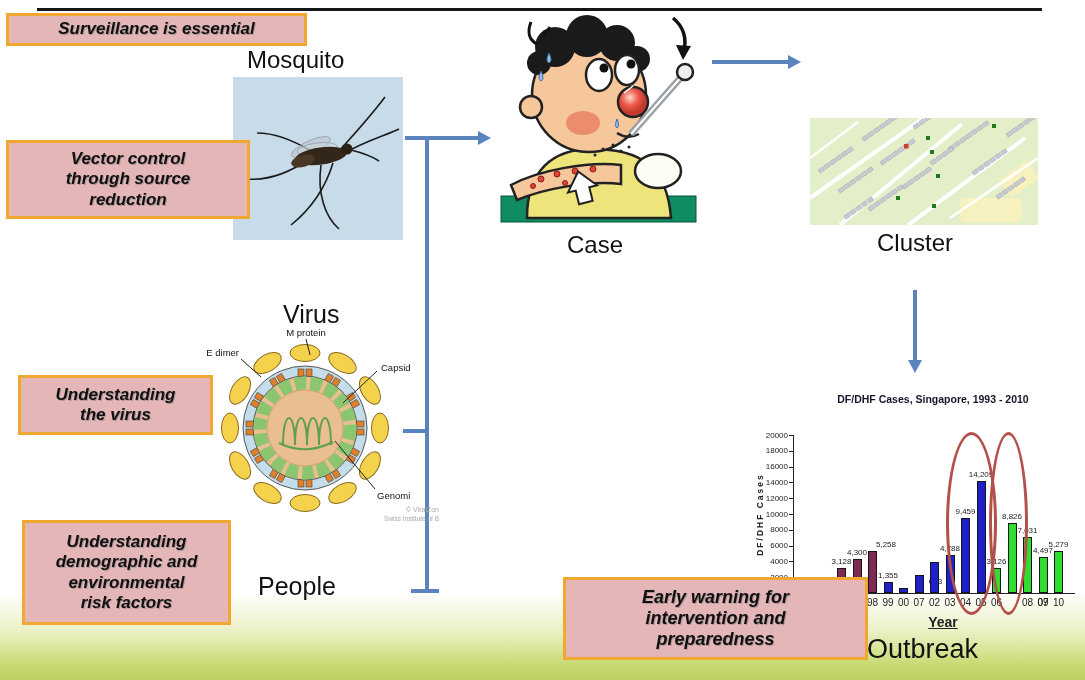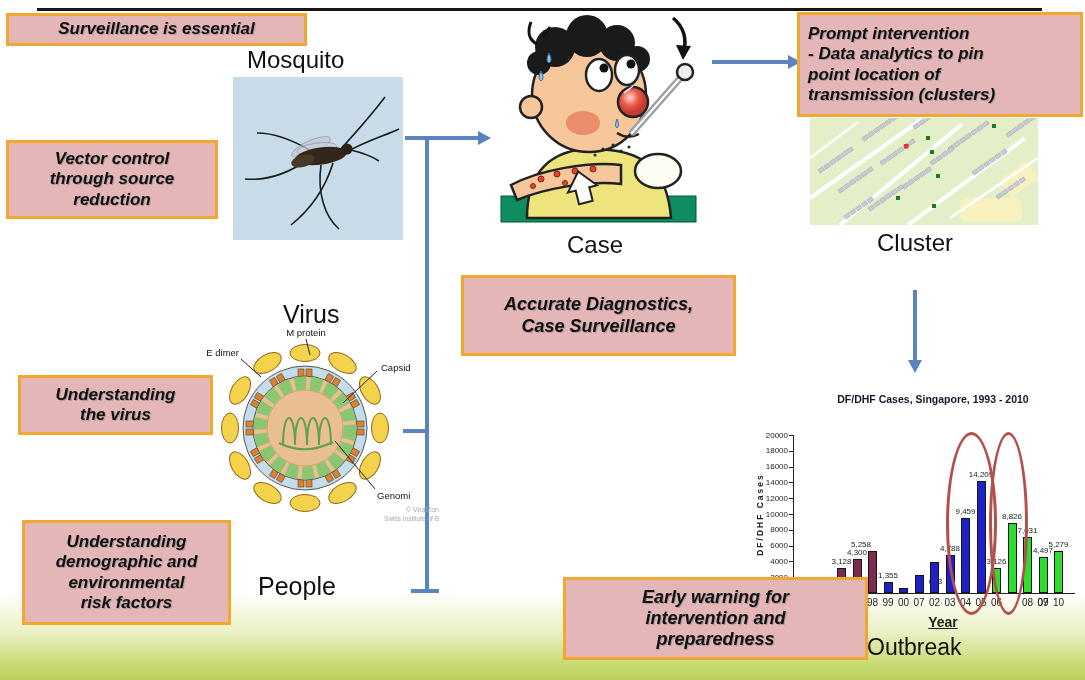--- a/index.html
+++ b/index.html
@@ -41,45 +41,39 @@
 </style>
 </head>
 <body>
 
 <div class="slide">
 
   <div class="grad"></div>
   <div class="toprule"></div>
 
   <div class="pink-box" style="left:6px;top:13px;width:301px;height:33px;">Surveillance is essential</div>
-  <div class="pink-box" style="left:6px;top:140px;width:212px;height:79px;">Vector control
+  <div class="pink-box" style="left:6px;top:140px;width:244px;height:79px;">Vector control
 through source
 reduction</div>
-  <div class="pink-box" style="left:797px;top:12px;width:286px;height:105px;justify-content:flex-start;text-align:left;padding-left:8px;">Prompt intervention
-- Data analytics to pin
-point location of
-transmission (clusters)</div>
   <div class="pink-box" style="left:18px;top:375px;width:195px;height:60px;">Understanding
 the virus</div>
   <div class="pink-box" style="left:22px;top:520px;width:209px;height:105px;">Understanding
 demographic and
 environmental
 risk factors</div>
-  <div class="pink-box" style="left:461px;top:275px;width:275px;height:81px;font-size:18px;">Accurate Diagnostics,
-Case Surveillance</div>
   <div class="pink-box" style="left:563px;top:577px;width:305px;height:83px;font-size:18px;z-index:6;">Early warning for
 intervention and
 preparedness</div>
 
   <div class="big-label" style="left:247px;top:46px;">Mosquito</div>
   <div class="big-label" style="left:567px;top:231px;">Case</div>
   <div class="big-label" style="left:877px;top:229px;">Cluster</div>
   <div class="big-label" style="left:283px;top:300px;font-size:25px;">Virus</div>
   <div class="big-label" style="left:258px;top:572px;font-size:25px;">People</div>
-  <div class="big-label" style="left:867px;top:634px;font-size:23px;z-index:2;">Outbreak</div>
+  <div class="big-label" style="left:867px;top:634px;font-size:27px;z-index:2;">Outbreak</div>
 
   <div class="blue-line" style="left:405px;top:136px;width:75px;height:4px;"></div>
   <div class="ah-right" style="left:478px;top:131px;"></div>
   <div class="blue-line" style="left:425px;top:136px;width:4px;height:455px;"></div>
   <div class="blue-line" style="left:403px;top:429px;width:26px;height:4px;"></div>
   <div class="blue-line" style="left:411px;top:589px;width:28px;height:4px;"></div>
   <div class="blue-line" style="left:712px;top:60px;width:78px;height:4px;"></div>
   <div class="ah-right" style="left:788px;top:55px;"></div>
   <div class="blue-line" style="left:913px;top:290px;width:4px;height:72px;"></div>
   <div class="ah-down" style="left:908px;top:360px;"></div>
@@ -361,21 +355,21 @@
     <div id="bars">
         <div class="bar" style="left: 42.5px; top: 197.558px; width: 9px; height: 7.4418px; background: rgb(126, 43, 82);"></div>
         <div class="bar-label" style="left: 47px; top: 186.558px;">942</div>
         <div class="bar" style="left: 58px; top: 193.94px; width: 9px; height: 11.06px; background: rgb(126, 43, 82);"></div>
         <div class="bar" style="left: 73.5px; top: 190.78px; width: 9px; height: 14.22px; background: rgb(126, 43, 82);"></div>
         <div class="bar" style="left: 89px; top: 180.289px; width: 9px; height: 24.7112px; background: rgb(126, 43, 82);"></div>
         <div class="bar-label" style="left: 93.5px; top: 169.289px;">3,128</div>
         <div class="bar" style="left: 104.5px; top: 171.03px; width: 9px; height: 33.97px; background: rgb(126, 43, 82);"></div>
         <div class="bar-label" style="left: 109px; top: 160.03px;">4,300</div>
         <div class="bar" style="left: 120px; top: 163.462px; width: 9px; height: 41.5382px; background: rgb(126, 43, 82);"></div>
-        <div class="bar-label" style="left: 113px; top: 152.462px;">5,258</div>
+        <div class="bar-label" style="left: 138px; top: 152.462px;">5,258</div>
         <div class="bar" style="left: 135.5px; top: 194.296px; width: 9px; height: 10.7045px; background: rgb(32, 32, 200);"></div>
         <div class="bar-label" style="left: 140px; top: 183.296px;">1,355</div>
         <div class="bar" style="left: 151px; top: 199.683px; width: 9px; height: 5.3167px; background: rgb(32, 32, 200);"></div>
         <div class="bar-label" style="left: 155.5px; top: 188.683px; margin-left: 32px;">673</div>
         <div class="bar" style="left: 166.5px; top: 186.83px; width: 9px; height: 18.17px; background: rgb(32, 32, 200);"></div>
         <div class="bar" style="left: 182px; top: 174.19px; width: 9px; height: 30.81px; background: rgb(32, 32, 200);"></div>
         <div class="bar" style="left: 197.5px; top: 167.175px; width: 9px; height: 37.8252px; background: rgb(32, 32, 200);"></div>
         <div class="bar-label" style="left: 202px; top: 156.175px;">4,788</div>
         <div class="bar" style="left: 213px; top: 130.274px; width: 9px; height: 74.7261px; background: rgb(32, 32, 200);"></div>
         <div class="bar-label" style="left: 217.5px; top: 119.274px;">9,459</div>

